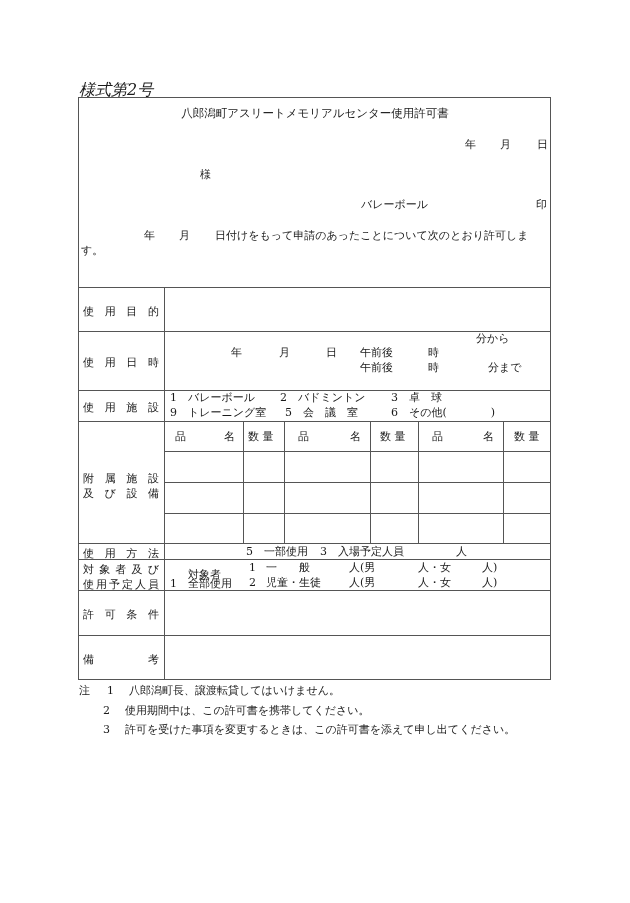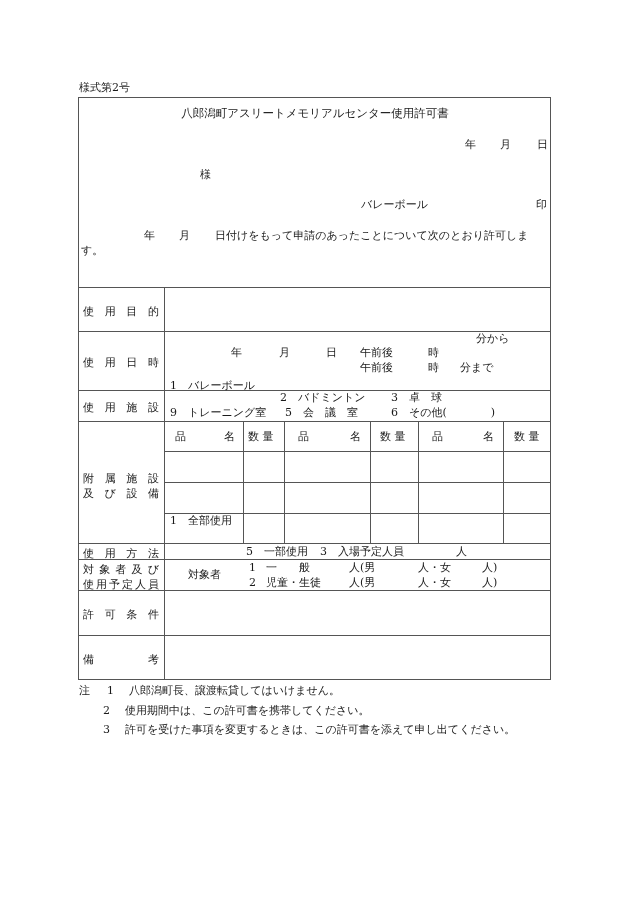--- a/index.html
+++ b/index.html
@@ -1,19 +1,19 @@
 <!DOCTYPE html>
 <html><head>
 <meta charset="utf-8">
 <style>
   html,body{margin:0;padding:0;background:#fff;}
   body{width:630px;height:903px;position:relative;overflow:hidden;
        font-family:"DejaVu Serif","Liberation Serif",serif;color:#1a1a1a;font-size:11px;}
   .abs{position:absolute;white-space:nowrap;line-height:1;}
-  .form-no{left:79px;top:82px;font-size:11px;}
+  .form-no{left:79px;top:82px;font-size:16px;font-style:italic;}
   .frame{position:absolute;left:78px;top:97px;width:473px;height:583px;border:1px solid #555;box-sizing:border-box;}
   .hline{position:absolute;height:0;border-top:1px solid #555;}
   .vline{position:absolute;width:0;border-left:1px solid #555;}
   .title{left:0;width:630px;text-align:center;top:108px;font-size:11.5px;}
   .label{position:absolute;left:79px;width:84px;font-size:11px;}
   .spread{display:flex;justify-content:space-between;padding:0 4px;box-sizing:border-box;}
   .cell-txt{position:absolute;font-size:11px;white-space:nowrap;line-height:1;}
   .notes{position:absolute;left:79px;font-size:11px;line-height:1;white-space:nowrap;}
 </style>
 </head>
@@ -69,29 +69,29 @@
   <span>時</span>
 </div>
 <div class="cell-txt" style="left:231px;top:347px">年</div>
 <div class="cell-txt" style="left:279px;top:347px">月</div>
 <div class="cell-txt" style="left:326px;top:347px">日</div>
 <div class="cell-txt" style="left:360px;top:347px">午前後</div>
 <div class="cell-txt" style="left:428px;top:347px">時</div>
 <div class="cell-txt" style="left:476px;top:333px">分から</div>
 <div class="cell-txt" style="left:360px;top:362px">午前後</div>
 <div class="cell-txt" style="left:428px;top:362px">時</div>
-<div class="cell-txt" style="left:460px;top:362px">分まで</div>
+<div class="cell-txt" style="left:488px;top:362px">分まで</div>
 
 <div class="label spread" style="top:400px">
   <span>使</span>
   <span>用</span>
   <span>施</span>
   <span>設</span>
 </div>
-<div class="cell-txt" style="left:170px;top:380px">1　バレーボール</div>
+<div class="cell-txt" style="left:170px;top:392px">1　バレーボール</div>
 <div class="cell-txt" style="left:280px;top:392px">2　バドミントン</div>
 <div class="cell-txt" style="left:391px;top:392px">3　卓　球</div>
 <div class="cell-txt" style="left:170px;top:407px">9　トレーニング室</div>
 <div class="cell-txt" style="left:285px;top:407px">5　会　議　室</div>
 <div class="cell-txt" style="left:391px;top:407px">6　その他(　　　　)</div>
 
 <div class="label spread" style="top:471px">
   <span>附</span>
   <span>属</span>
   <span>施</span>
@@ -113,21 +113,21 @@
 <div class="cell-txt" style="left:432px;top:431px">品</div>
 <div class="cell-txt" style="left:483px;top:431px">名</div>
 <div class="cell-txt" style="left:514px;top:431px">数 量</div>
 
 <div class="label spread" style="top:546px">
   <span>使</span>
   <span>用</span>
   <span>方</span>
   <span>法</span>
 </div>
-<div class="cell-txt" style="left:170px;top:515px">1　全部使用</div>
+<div class="cell-txt" style="left:170px;top:578px">1　全部使用</div>
 <div class="cell-txt" style="left:246px;top:546px">5　一部使用</div>
 <div class="cell-txt" style="left:320px;top:546px">3　入場予定人員</div>
 <div class="cell-txt" style="left:456px;top:546px">人</div>
 
 <div class="label spread" style="top:562px">
   <span>対</span>
   <span>象</span>
   <span>者</span>
   <span>及</span>
   <span>び</span>

